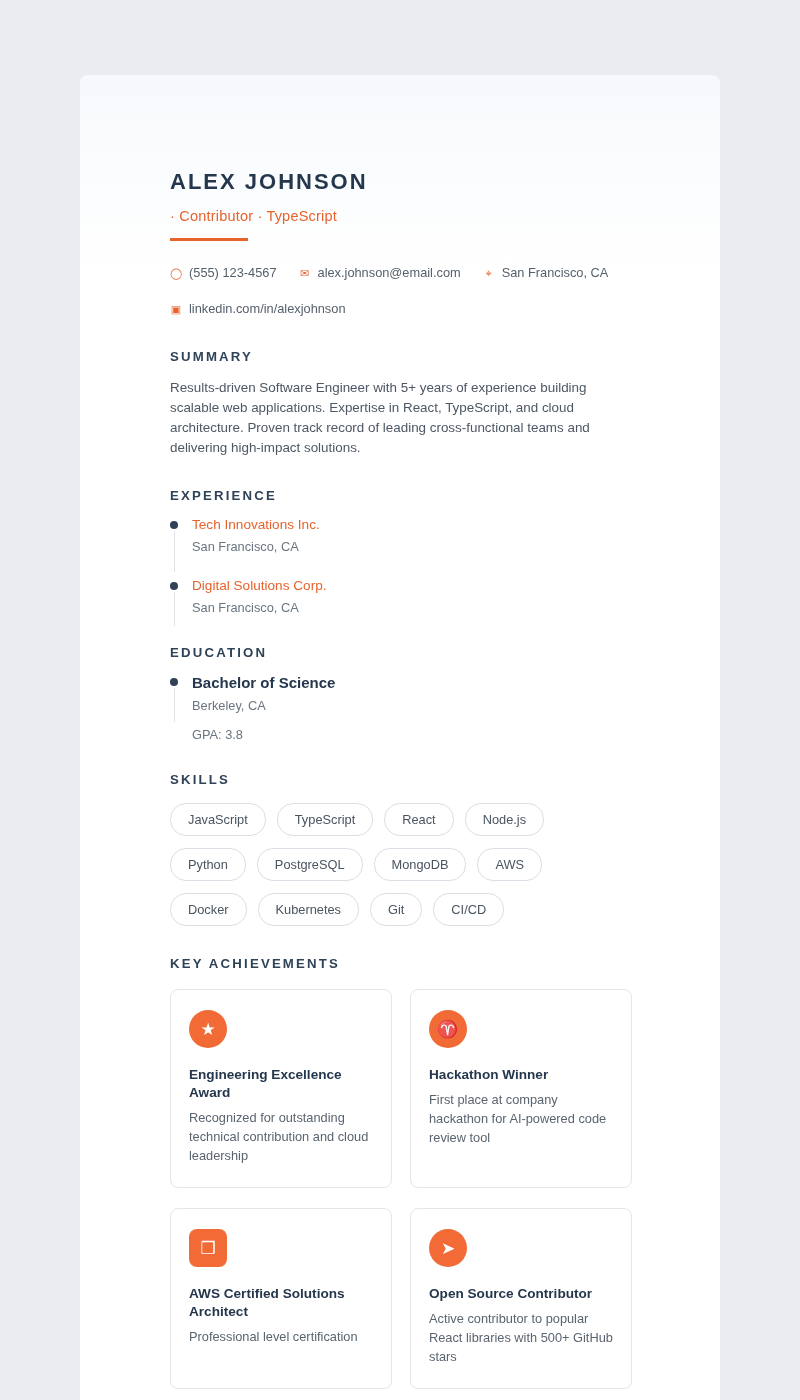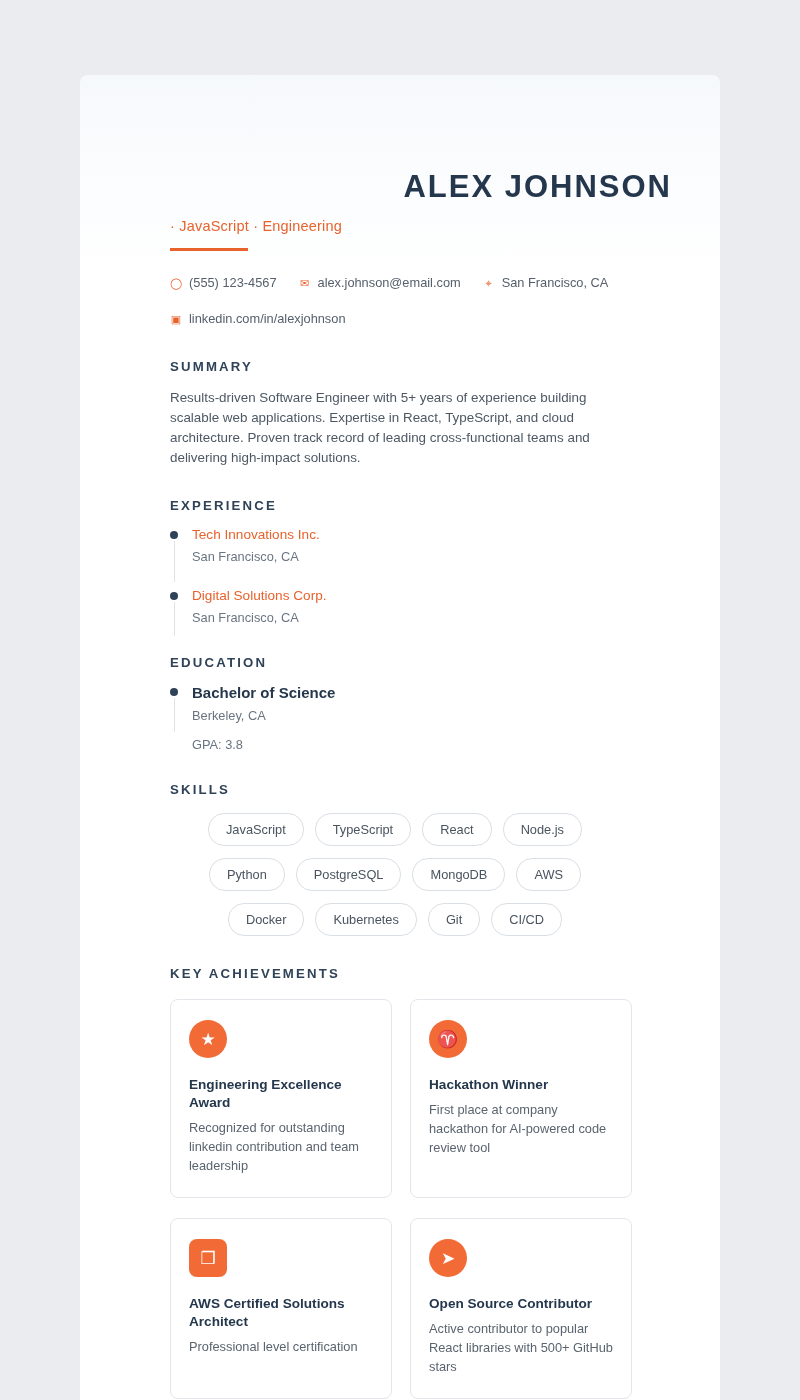--- a/index.html
+++ b/index.html
@@ -16,26 +16,25 @@
     width: 640px;
     min-height: 1325px;
     background: linear-gradient(180deg, #f6f9fc 0%, #ffffff 200px, #ffffff 100%);
     border-radius: 8px 8px 0 0;
     overflow: hidden;
   }
   .inner { padding: 95px 48px 0 90px; }
 
   
   .name {
-    font-size: 31px;
+    font-size: 22px;
     font-weight: bold;
     letter-spacing: 2px;
     color: #25374d;
     line-height: 1.1;
-    text-align: right;
   }
   .tagline {
     margin-top: 14px;
     font-size: 14.5px;
     color: #e8622c;
     letter-spacing: .2px;
   }
   .rule {
     margin-top: 14px;
     width: 78px;
@@ -123,21 +122,20 @@
   .tl-place { font-size: 12.8px; color: #6a7581; margin-top: 7px; }
   .tl-extra { font-size: 12.8px; color: #6a7581; margin-top: 14px; }
 
   
   .chips {
     display: flex;
     flex-wrap: wrap;
     gap: 12px 11px;
     margin-top: 16px;
     max-width: 450px;
-    justify-content: center;
   }
   .chip {
     border: 1px solid #dadfe5;
     border-radius: 16px;
     padding: 8px 17px;
     font-size: 12.8px;
     color: #49545f;
     background: #fff;
     line-height: 15px;
   }
@@ -183,21 +181,21 @@
   }
 </style>
 </head>
 <body>
 
 <div class="page">
   <div class="inner">
 
     <div>
       <div class="name">ALEX JOHNSON</div>
-      <div class="tagline">· JavaScript · Engineering</div>
+      <div class="tagline">· Contributor · TypeScript</div>
       <div class="rule"></div>
 
       <div class="contact-row">
         <div class="contact">
           <span class="ic">◯</span>
           <span>(555) 123-4567</span>
         </div>
         <div class="contact">
           <span class="ic">✉</span>
           <span>alex.johnson@email.com</span>
@@ -255,21 +253,21 @@
       <span class="chip">Git</span>
       <span class="chip">CI/CD</span>
     </div>
 
     <div class="sec-title">KEY ACHIEVEMENTS</div>
     <div class="ach-grid">
 
       <div class="ach-card">
         <div class="ach-icon">★</div>
         <div class="ach-title">Engineering Excellence Award</div>
-        <div class="ach-desc">Recognized for outstanding linkedin contribution and team leadership</div>
+        <div class="ach-desc">Recognized for outstanding technical contribution and cloud leadership</div>
       </div>
 
       <div class="ach-card">
         <div class="ach-icon">♈</div>
         <div class="ach-title">Hackathon Winner</div>
         <div class="ach-desc">First place at company hackathon for AI-powered code review tool</div>
       </div>
 
       <div class="ach-card">
         <div class="ach-icon sq">❒</div>

